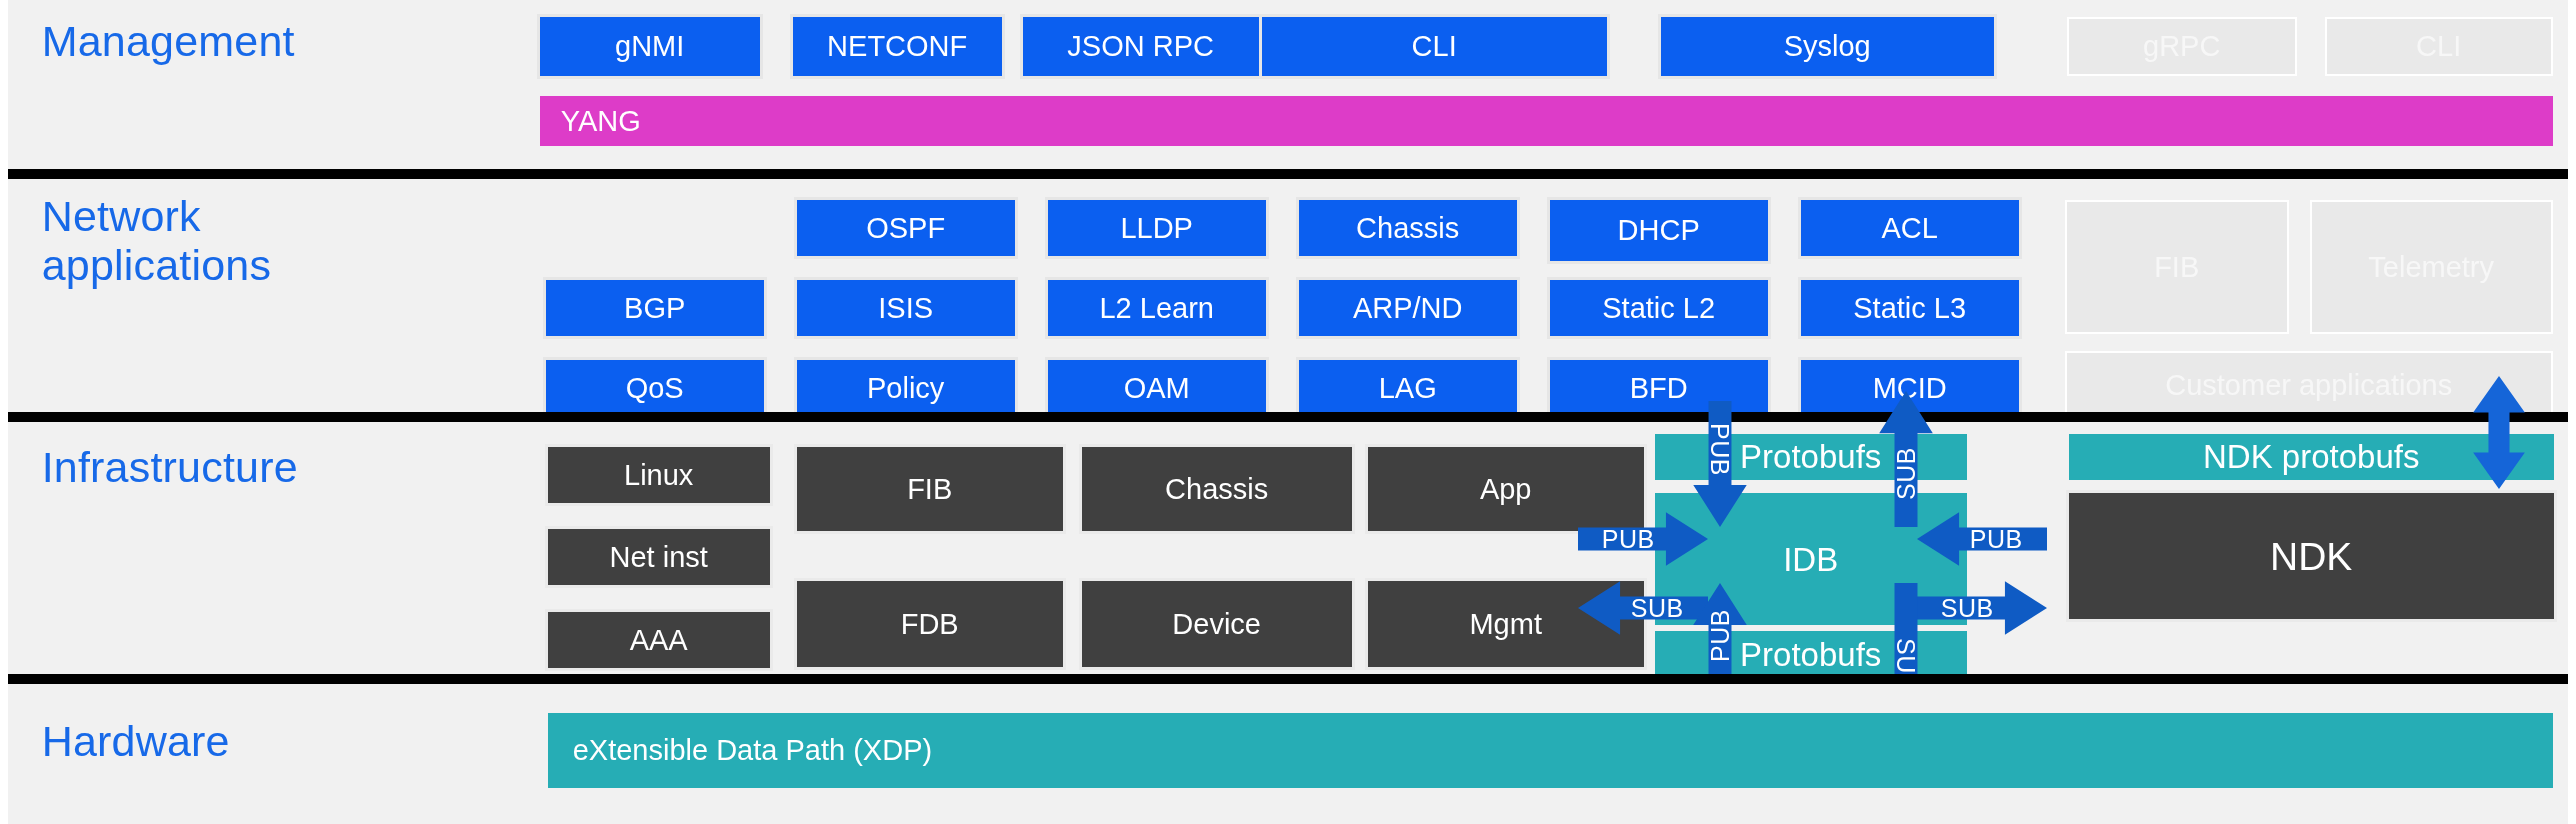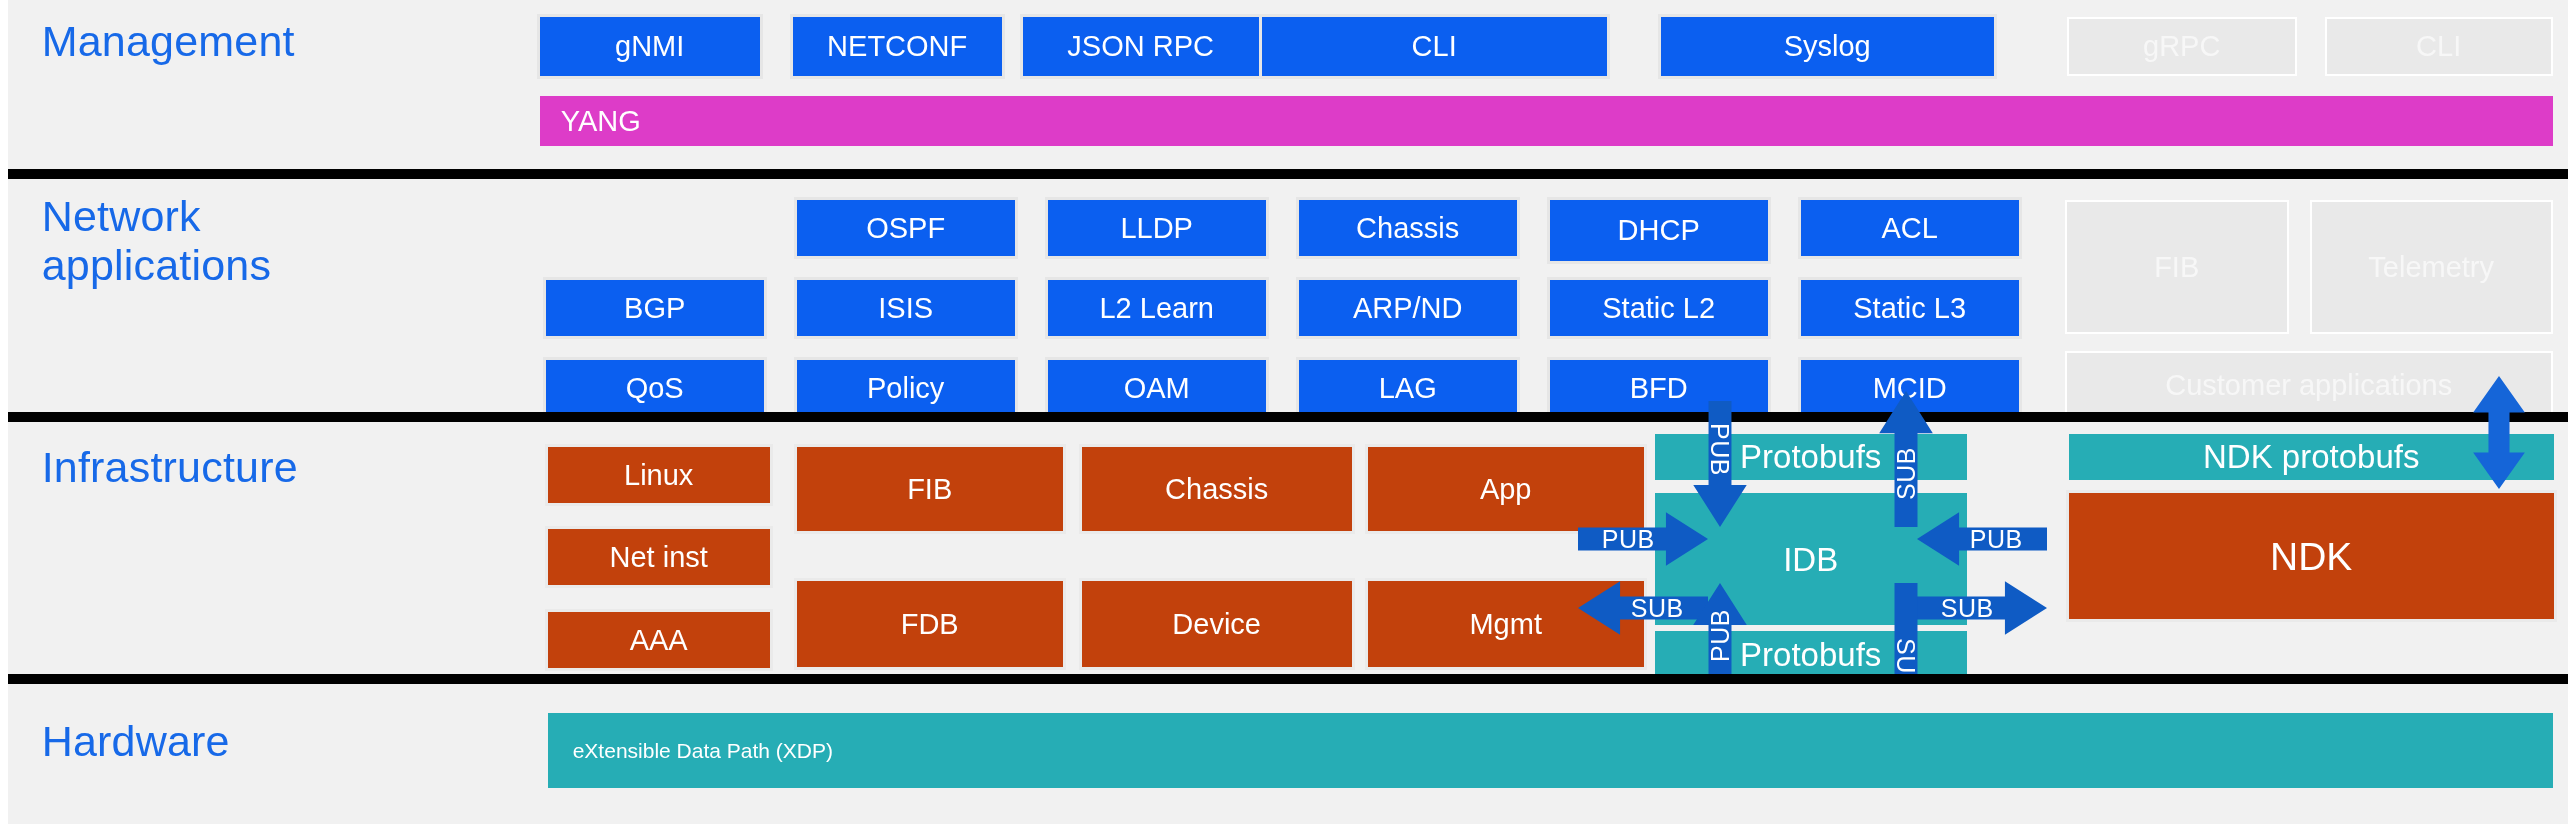--- a/index.html
+++ b/index.html
@@ -37,21 +37,21 @@
     position: absolute;
     display:flex; align-items:center; justify-content:center;
     color:#ffffff;
     font-size: 29px;
     font-weight: 300;
     text-align:center;
     line-height:1;
     white-space: nowrap;
   }
   .chip.blue   { background:#0B5FF0; outline: 3.8px solid #e6e6e6; }
-  .chip.teal   { background:#c2410c; outline: 3.8px solid #eaeaea; }
+  .chip.teal   { background:#404040; outline: 3.8px solid #eaeaea; }
   .chip.teal-plain { background:#26ADB5; }
   .chip.magenta{ background:#DD3CC8; justify-content:flex-start; padding-left:21px; }
   .chip.ghost  { background:#e9e9e9; color:#f7f7f7; border:2.9px solid #ffffff; }
 
   
   .arrow { position:absolute; }
   .arrow svg { display:block; overflow:visible; }
   .arrow .lbl {
     position:absolute; inset:0;
     display:flex; align-items:center; justify-content:center;
@@ -199,18 +199,18 @@
         <svg width="52" height="113" viewBox="0 0 54 118">
           <polygon points="27,0 54,38 38,38 38,80 54,80 27,118 0,80 16,80 16,38 0,38" fill="#1565D8"></polygon>
         </svg>
       </div>
     </div>
   </div>
 
   <div class="band" style="top:674px; height:150px; border-bottom:0;">
     <div class="band-inner">
       <div class="band-title" style="top:33px;">Hardware</div>
-      <div class="chip teal-plain" style="left:540px; top:29px; width:2005px; height:75px; justify-content:flex-start; padding-left:25px; font-size:21px;">eXtensible Data Path (XDP)</div>
+      <div class="chip teal-plain" style="left:540px; top:29px; width:2005px; height:75px; justify-content:flex-start; padding-left:25px; font-size:29px;">eXtensible Data Path (XDP)</div>
     </div>
   </div>
 
 </div>
 
 
 </body></html>

